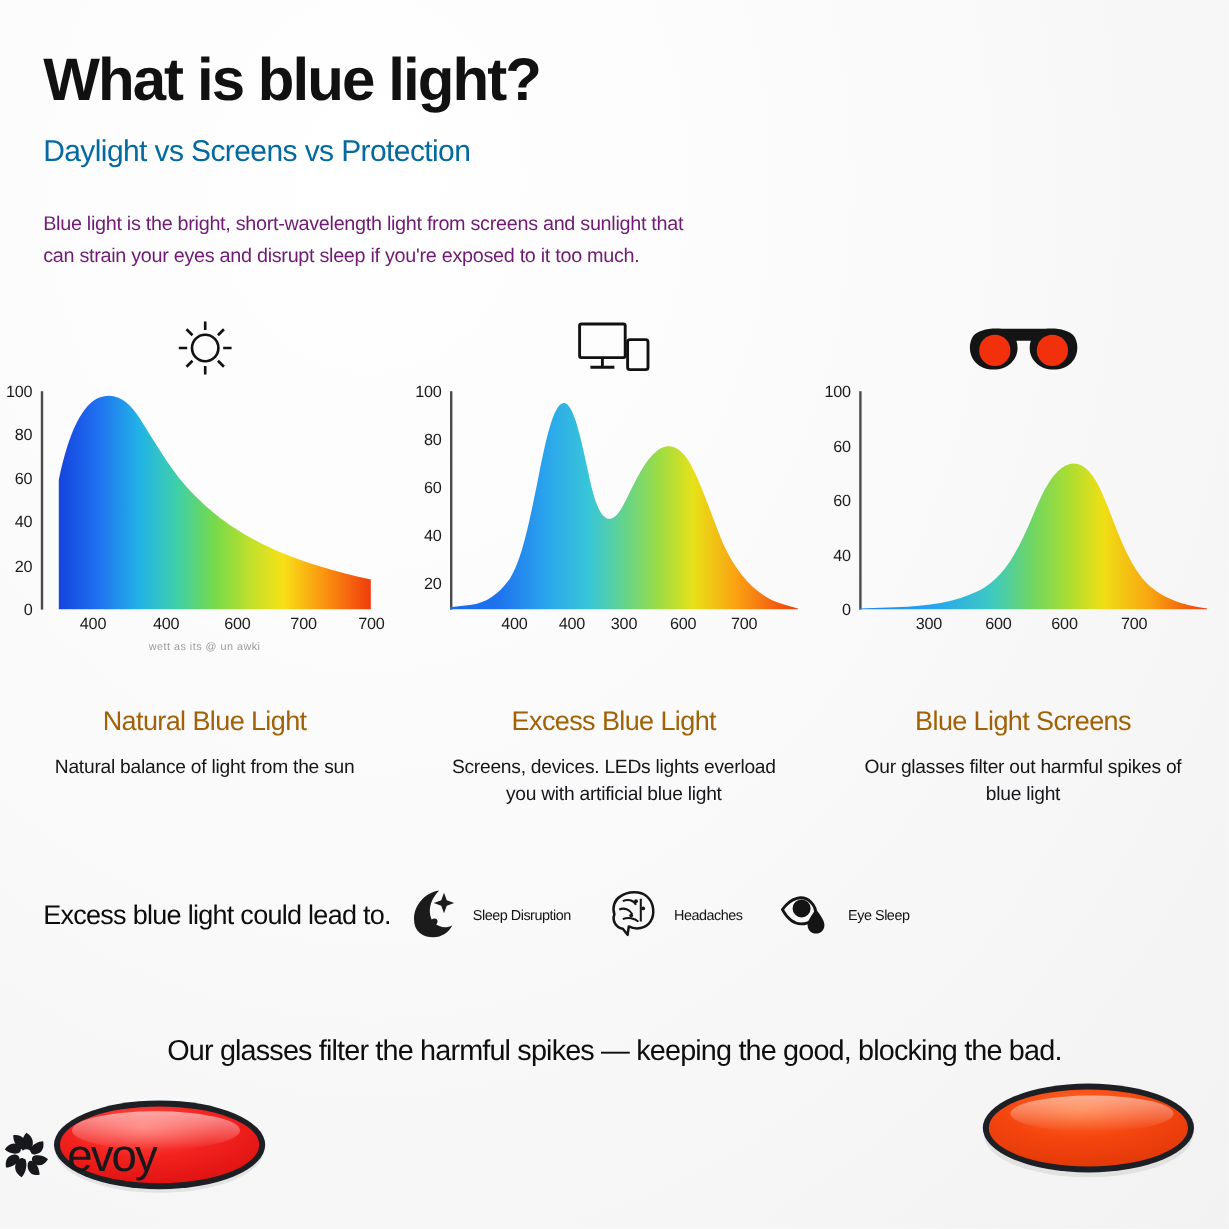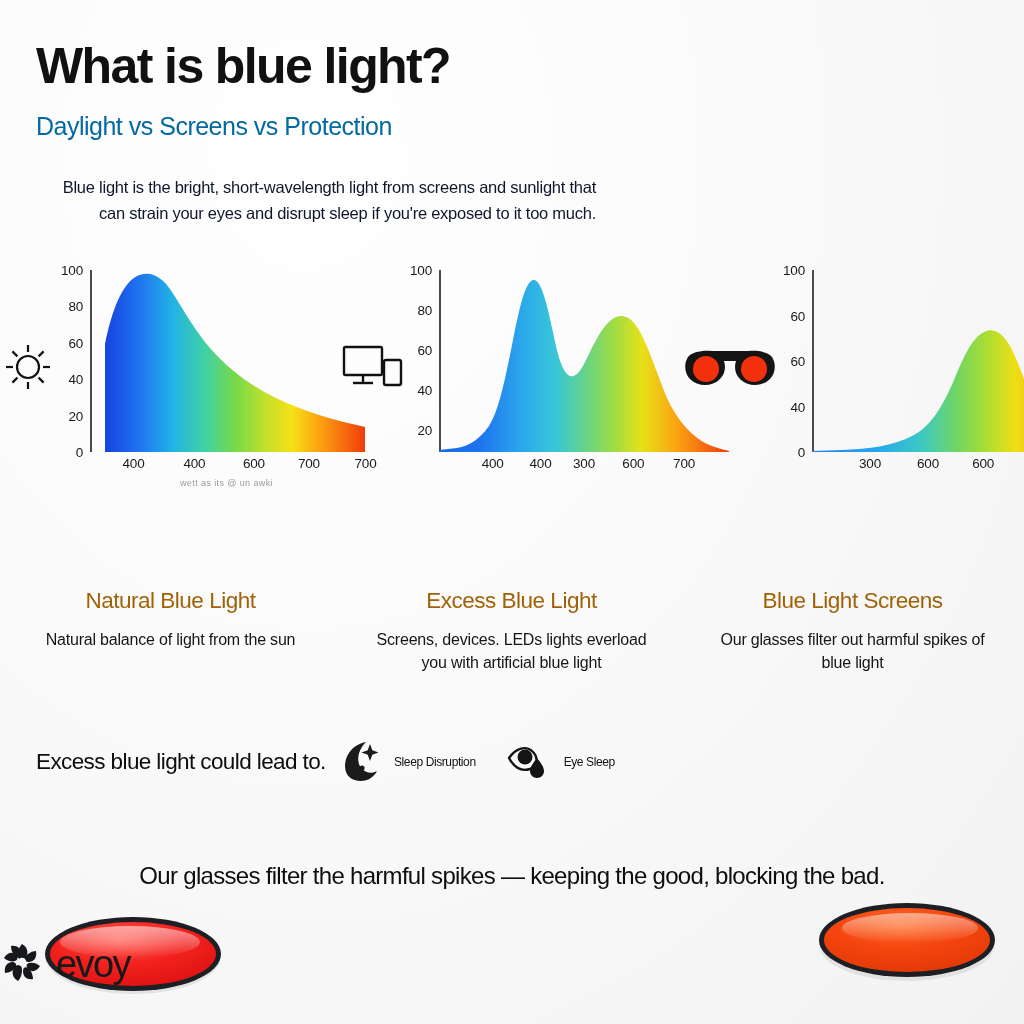--- a/index.html
+++ b/index.html
@@ -27,37 +27,36 @@
     font-weight: 400;
     letter-spacing: -0.5px;
     margin-top: 20px;
     color: #0369a1;
   }
   .intro {
     margin-top: 34px;
     font-size: 16.5px;
     line-height: 1.55;
     letter-spacing: -0.25px;
-    color: #0f172a;
+    color: #701a75;
     max-width: 560px;
-    text-align: right;
   }
 
   
   .charts {
     position: absolute;
     top: 262px;
     left: 0;
     width: 1024px;
     display: flex;
   }
   .chart-col {
     width: 341px;
     display: flex;
-    flex-direction: row;
+    flex-direction: column;
     align-items: center;
   }
   .chart-icon {
     height: 56px;
     display: flex;
     align-items: center;
     justify-content: center;
   }
   .plot-wrap {
     position: relative;
@@ -374,20 +373,35 @@
     <span>
       <svg width="46" height="44" viewBox="0 0 46 44">
         <path d="M30 4 C18 6 9 16 9 28 C9 38 16 43 25 43 C32 43 38 39 41 33 C36 36 30 35 26 31 C20 25 21 13 30 4 Z" fill="#1b1b1b"></path>
         <path d="M34 6 L36.3 12.2 L42.5 14.5 L36.3 16.8 L34 23 L31.7 16.8 L25.5 14.5 L31.7 12.2 Z" fill="#1b1b1b"></path>
         <circle cx="26" cy="30" r="2.6" fill="#1b1b1b"></circle>
       </svg>
     </span>
     <span class="effect-label">Sleep Disruption</span>
   </div>
 
+  <div class="effect">
+    <span>
+      <svg width="44" height="44" viewBox="0 0 44 44">
+        <path d="M11 9 C6 12 4 18 6 24 C4 29 7 35 13 36 L17 41 L18 34 C24 37 32 36 36 30 C40 24 39 14 33 9 C27 4 17 5 11 9 Z" fill="none" stroke="#151515" stroke-width="2.1" stroke-linejoin="round"></path>
+        <path d="M13 13 C17 11 22 12 24 16" fill="none" stroke="#151515" stroke-width="1.7"></path>
+        <path d="M10 20 C14 18 19 20 21 24" fill="none" stroke="#151515" stroke-width="1.7"></path>
+        <path d="M13 28 C17 26 23 27 26 30" fill="none" stroke="#151515" stroke-width="1.7"></path>
+        <path d="M28 11 L28 30" fill="none" stroke="#151515" stroke-width="1.7"></path>
+        <circle cx="24" cy="13" r="1.6" fill="#151515"></circle>
+        <circle cx="30" cy="19" r="1.6" fill="#151515"></circle>
+        <circle cx="20" cy="25" r="1.6" fill="#151515"></circle>
+      </svg>
+    </span>
+    <span class="effect-label">Headaches</span>
+  </div>
 
   <div class="effect">
     <span>
       <svg width="46" height="40" viewBox="0 0 46 40">
         <path d="M3 18 C10 8 20 5 27 12 C33 18 31 26 24 29 C15 32 8 27 3 18 Z" fill="none" stroke="#141414" stroke-width="2.4" stroke-linejoin="round"></path>
         <circle cx="19" cy="17" r="7.5" fill="#141414"></circle>
         <path d="M31 18 C36 24 38 28 38 31 C38 35 35 38 31 38 C27 38 24 35 24 31 C24 28 26 24 31 18 Z" fill="#141414"></path>
       </svg>
     </span>
     <span class="effect-label">Eye Sleep</span>

